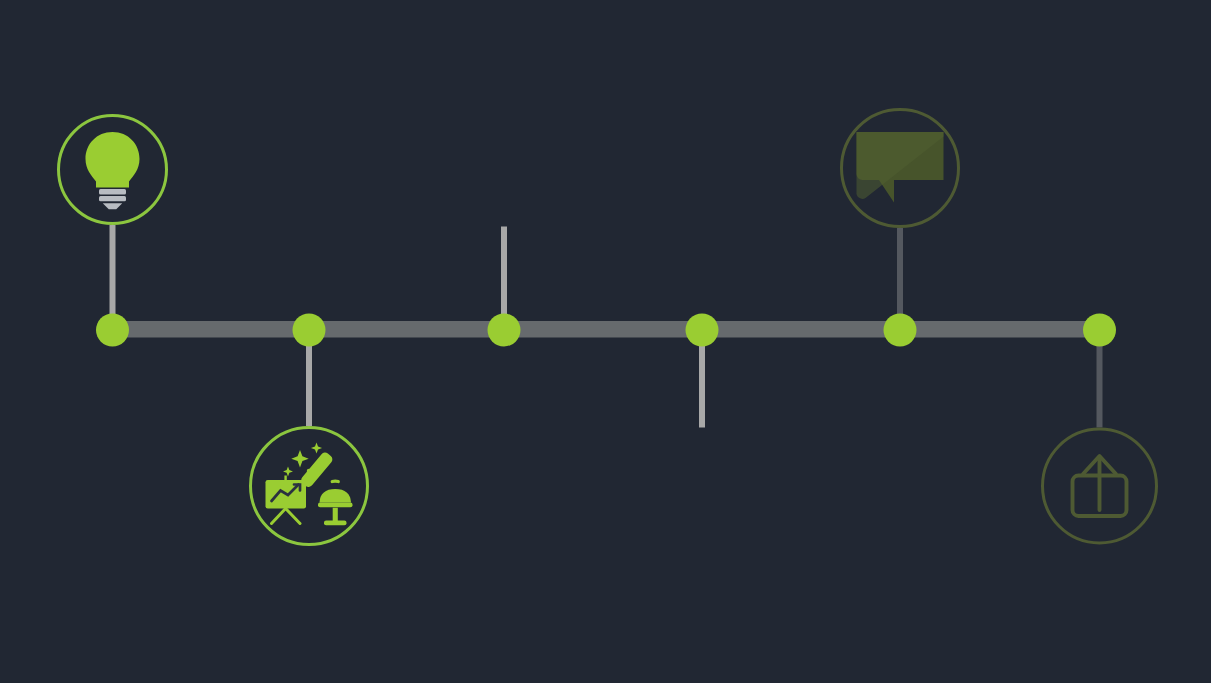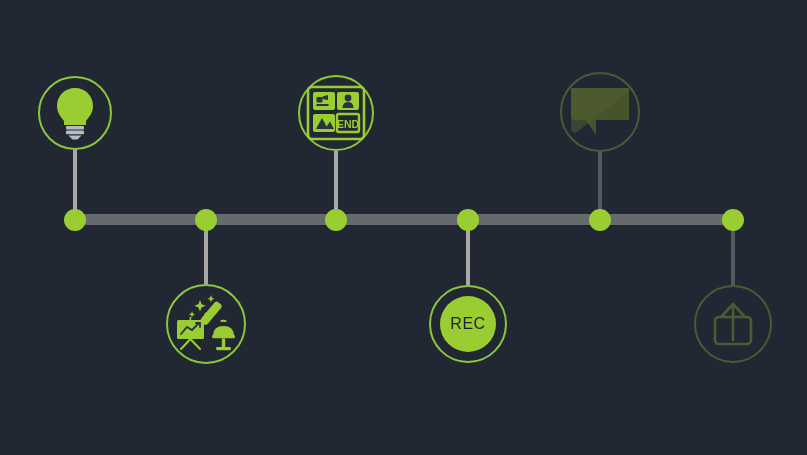--- a/index.html
+++ b/index.html
@@ -138,49 +138,21 @@
 
         <path d="M46.5 27 a8 8 0 0 1 4 0" stroke="#9acd32" stroke-width="2.2" fill="none" stroke-linecap="round"></path>
         <path d="M38 41 q0.5 -9 10.5 -9 q10 0 10.5 9 Z" fill="#9acd32"></path>
         <rect x="37" y="41" width="23" height="3.2" rx="1.4" fill="#9acd32"></rect>
         <rect x="46.8" y="44.5" width="3.4" height="9" fill="#9acd32"></rect>
         <rect x="41" y="53" width="15" height="3.2" rx="1.4" fill="#9acd32"></rect>
       </svg>
     </span>
   </div>
 
-  <div class="stage ring" style="left:298px; top:75px; width:76px; height:76px;">
-    <span>
-      <svg width="58" height="54" viewBox="0 0 58 54">
-        <rect x="1" y="1" width="56" height="52" rx="4" fill="none" stroke="#9acd32" stroke-width="2.6"></rect>
 
-        <rect x="6" y="6" width="22" height="18" rx="2" fill="#9acd32"></rect>
-        <rect x="9.5" y="11" width="6" height="5.5" rx="1" fill="#2b3240"></rect>
-        <path d="M15.5 10.5 L21 9 L21 14 L15.5 13 Z" fill="#2b3240"></path>
-        <rect x="9.5" y="18" width="12" height="2" fill="#2b3240"></rect>
-
-        <rect x="30" y="6" width="22" height="18" rx="2" fill="#9acd32"></rect>
-        <circle cx="41" cy="12" r="3.4" fill="#2b3240"></circle>
-        <path d="M35.5 22 q0 -6 5.5 -6 q5.5 0 5.5 6 Z" fill="#2b3240"></path>
-
-        <rect x="6" y="28" width="22" height="18" rx="2" fill="#9acd32"></rect>
-        <path d="M9 43 L15 32 L21 43 Z" fill="#2b3240"></path>
-        <path d="M18 43 L23 35.5 L27 43 Z" fill="#2b3240"></path>
-
-        <rect x="30" y="28" width="22" height="18" rx="2" fill="none" stroke="#9acd32" stroke-width="2.4"></rect>
-        <text x="41" y="41.5" text-anchor="middle" fill="#9acd32" font-family="Liberation Sans, sans-serif" font-size="10.5" font-weight="bold">END</text>
-      </svg>
-    </span>
-  </div>
-
-  <div class="stage ring" style="left:429px; top:285px; width:78px; height:78px;">
-    <div class="rec-fill" style="width:56px; height:56px;">
-      <span class="rec-label">REC</span>
-    </div>
-  </div>
 
   <div class="stage ring-dim" style="left:560px; top:72px; width:80px; height:80px;">
     <span>
       <svg width="62" height="52" viewBox="0 0 62 52">
         <path d="M2 2 L60 2 L60 34 L27 34 L27 49 L17 34 L6 34 A4 4 0 0 1 2 30 Z" fill="#47542b"></path>
         <path d="M2 2 L60 2 L60 5 L8 46 A4 4 0 0 1 2 42 Z" fill="#505e31" opacity="0.55"></path>
       </svg>
     </span>
   </div>
 

